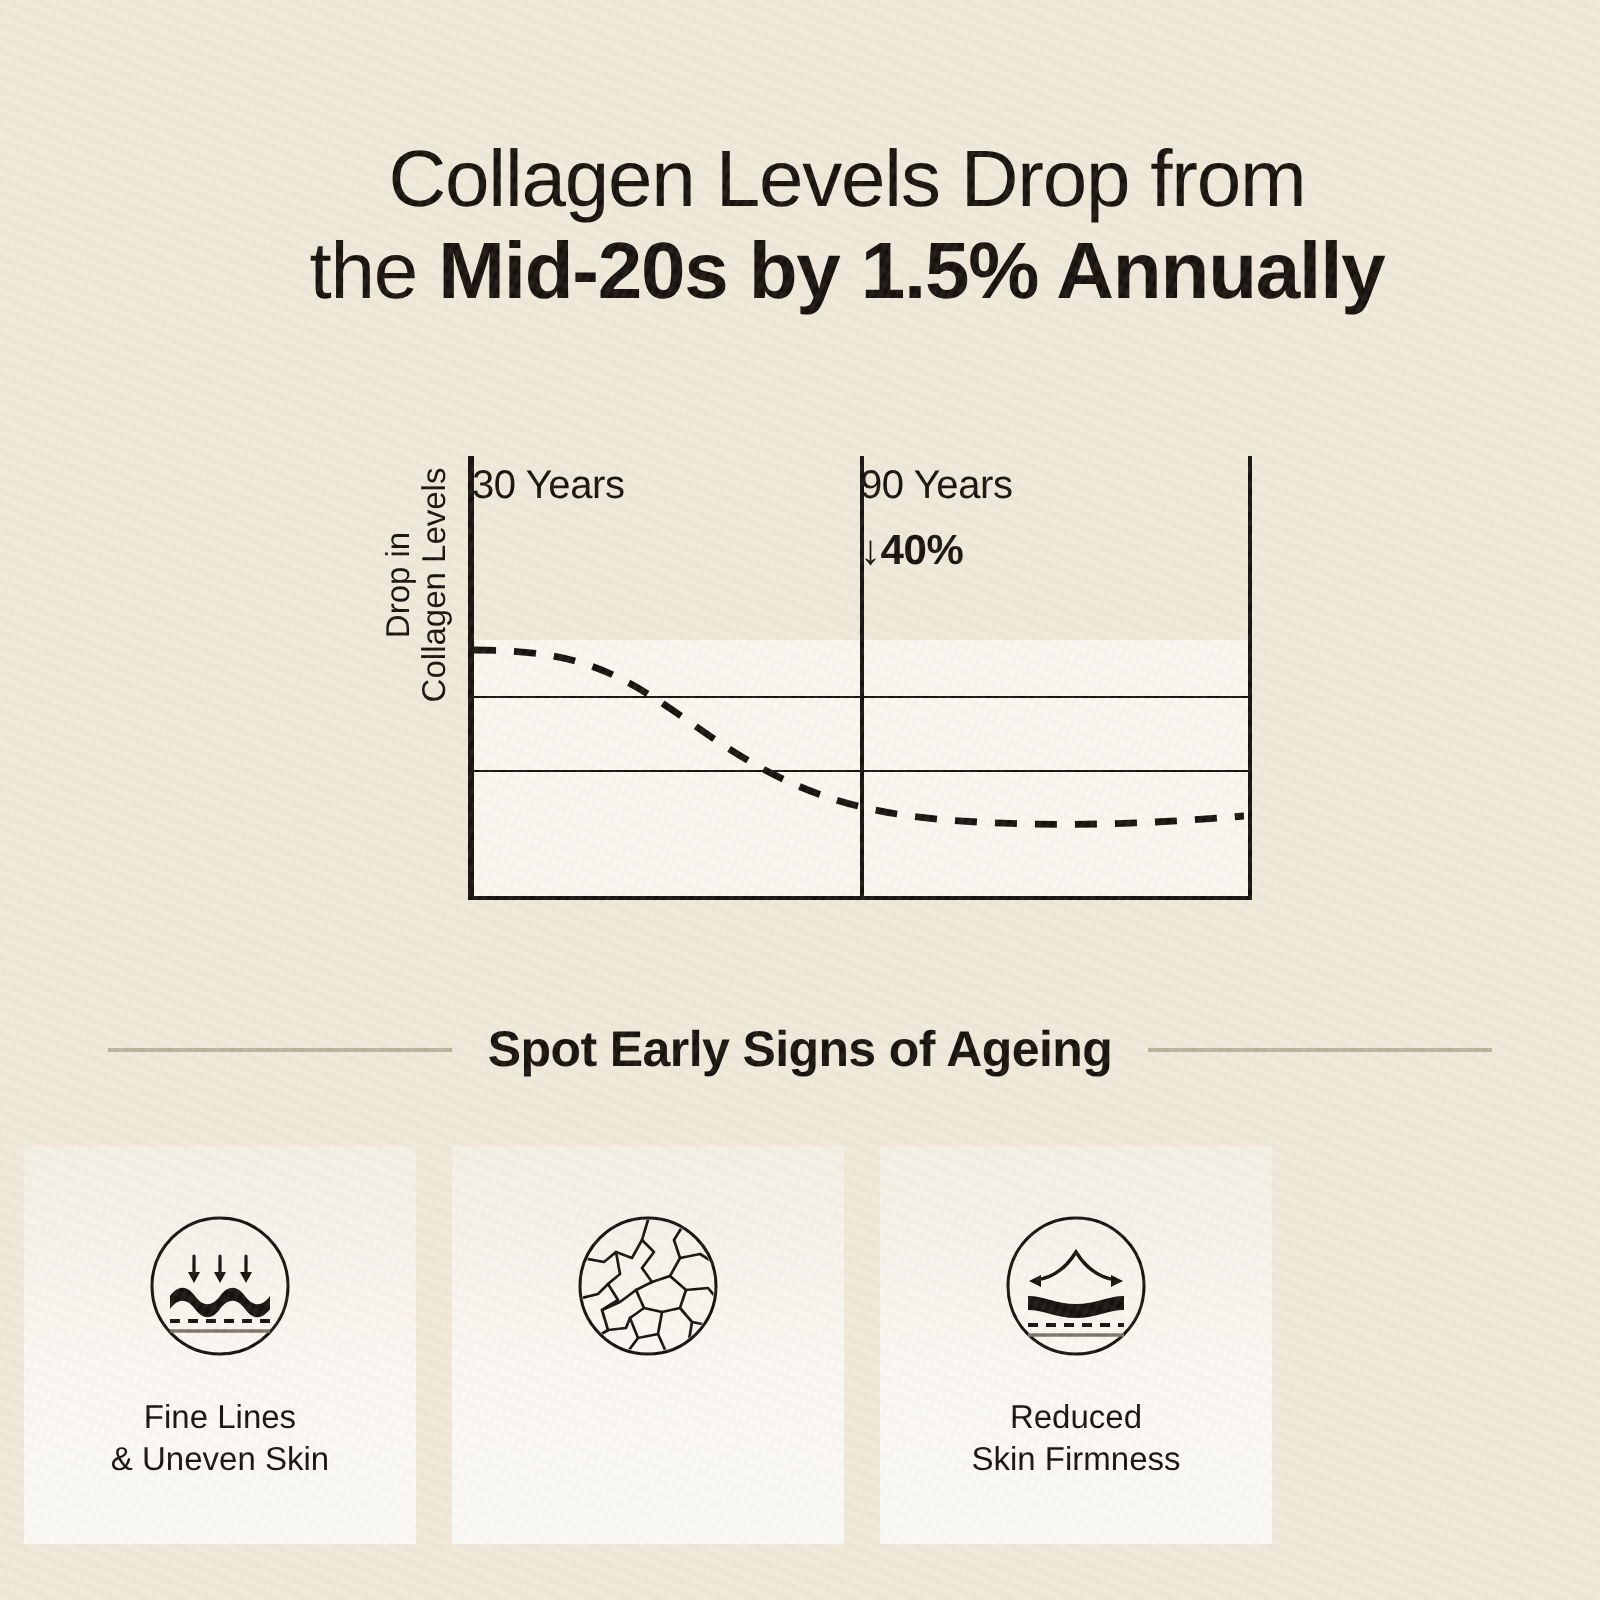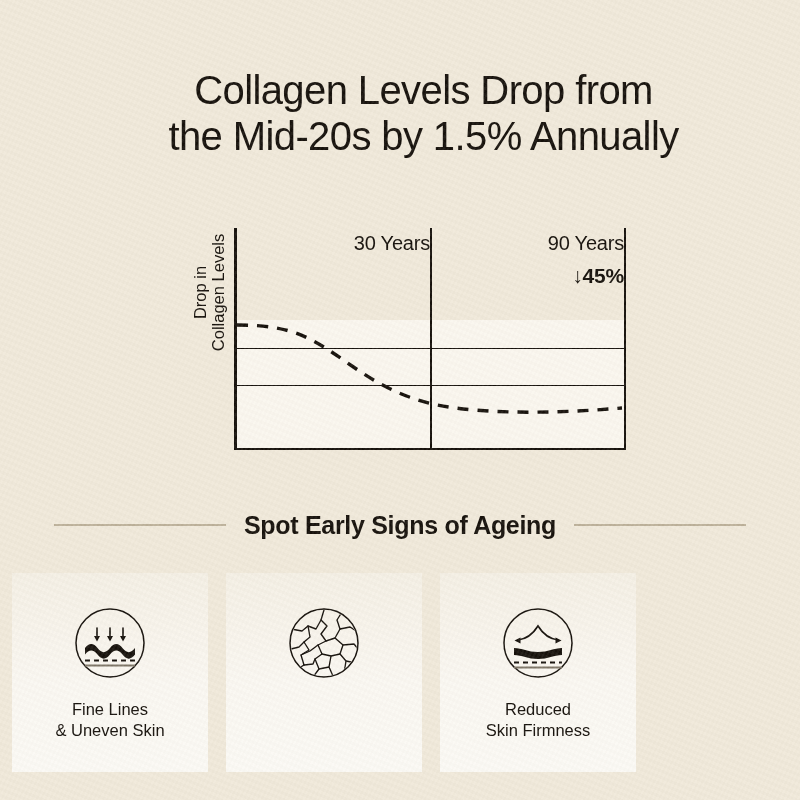--- a/index.html
+++ b/index.html
@@ -38,21 +38,21 @@
     line-height: 1.14;
   }
   .title-line {
     font-size: 40px;
     letter-spacing: -0.6px;
     white-space: nowrap;
     margin-left: 47px;
   }
   .title-line-1 { font-weight: 400; }
   .title-line-2 { font-weight: 400; }
-  .title-line-2 .bold { font-weight: 400; text-align: right; }
+  .title-line-2 .bold { font-weight: 700; text-align: right; }
 
   
   .chart-wrap {
     position: absolute;
     left: 176px;
     top: 228px;
     width: 460px;
     height: 238px;
   }
   .y-axis-label {
@@ -126,21 +126,21 @@
   .annotations {
     position: absolute;
     left: 58px;
     top: 4px;
     width: 392px;
     height: 86px;
   }
   .ann-col {
     position: absolute;
     top: 0;
-    text-align: right;
+    text-align: left;
   }
   .ann-col-left  { left: 2px;   width: 194px; }
   .ann-col-right { left: 196px; width: 194px; }
   .ann-age {
     font-size: 20px;
     font-weight: 400;
     letter-spacing: -0.2px;
   }
   .ann-pct {
     margin-top: 9px;
@@ -234,21 +234,21 @@
       <path id="collagen-path" fill="none" stroke="#17120c" stroke-width="3.4" stroke-linecap="butt" stroke-dasharray="11 9" d="M 3 97 C 60 97, 78 110, 118 138 C 158 166, 190 178, 240 182 C 290 186, 340 184, 388 180"></path>
     </svg>
   </div>
 
   <div class="annotations">
     <div class="ann-col ann-col-left">
       <div class="ann-age">30 Years</div>
     </div>
     <div class="ann-col ann-col-right">
       <div class="ann-age">90 Years</div>
-      <div class="ann-pct">↓45%</div>
+      <div class="ann-pct">↓40%</div>
     </div>
   </div>
 </div>
 
 <div class="section-head">
   <div class="rule"></div>
   <div class="section-title">Spot Early Signs of Ageing</div>
   <div class="rule"></div>
 </div>
 

